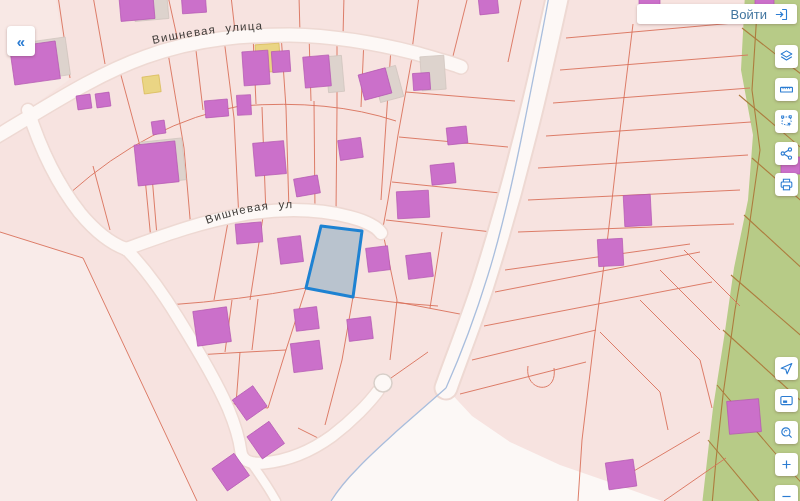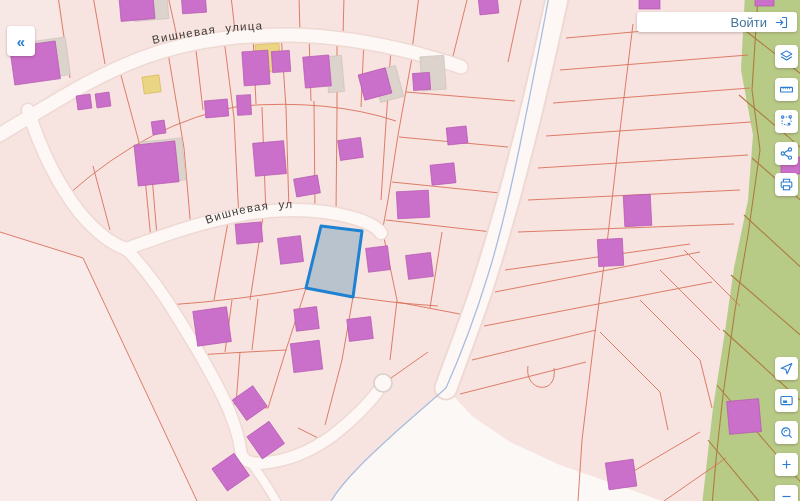--- a/index.html
+++ b/index.html
@@ -13,21 +13,21 @@
   .ui-btn{
     position:absolute;background:#fff;border-radius:4px;
     box-shadow:0 1px 3px rgba(90,50,50,.35);
     display:flex;align-items:center;justify-content:center;cursor:pointer;
   }
   .tool-btn{right:2px;width:23px;height:23px;}
   .tool-btn svg{width:15px;height:15px;}
   #back-btn{left:7px;top:26px;width:28px;height:30px;
     color:#2b7cd2;font-size:15px;font-weight:bold;}
   #login-bar{
-    position:absolute;top:12px;right:3px;width:160px;height:20px;
+    position:absolute;top:4px;right:3px;width:160px;height:20px;
     background:#fff;border-radius:3px;box-shadow:0 1px 3px rgba(90,50,50,.3);
     display:flex;align-items:center;justify-content:flex-end;
     gap:7px;padding-right:8px;box-sizing:border-box;cursor:pointer;
   }
   #login-bar .label{color:#41759f;font-size:13px;}
   #login-bar svg{width:15px;height:15px;}
   .street-label{
     font-size:11.5px;fill:#3f3b38;letter-spacing:1.2px;word-spacing:5px;
   }
 </style>

